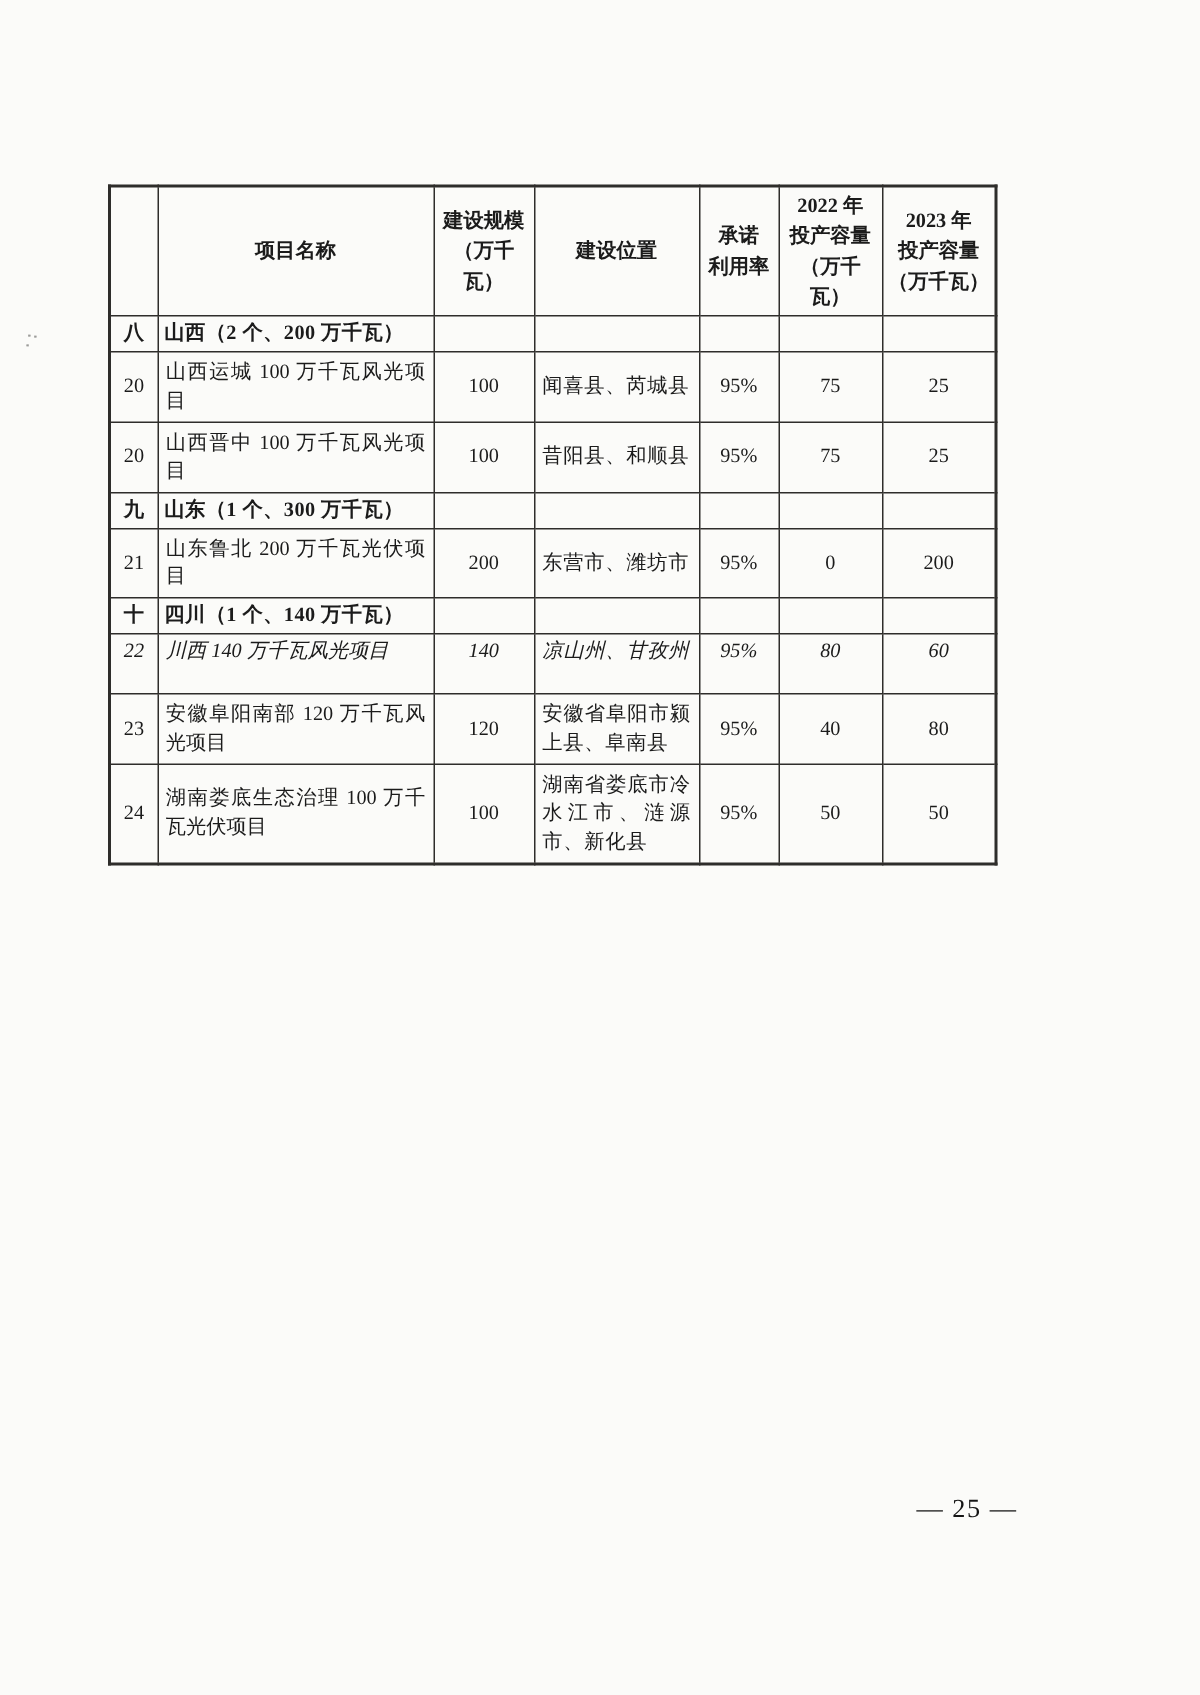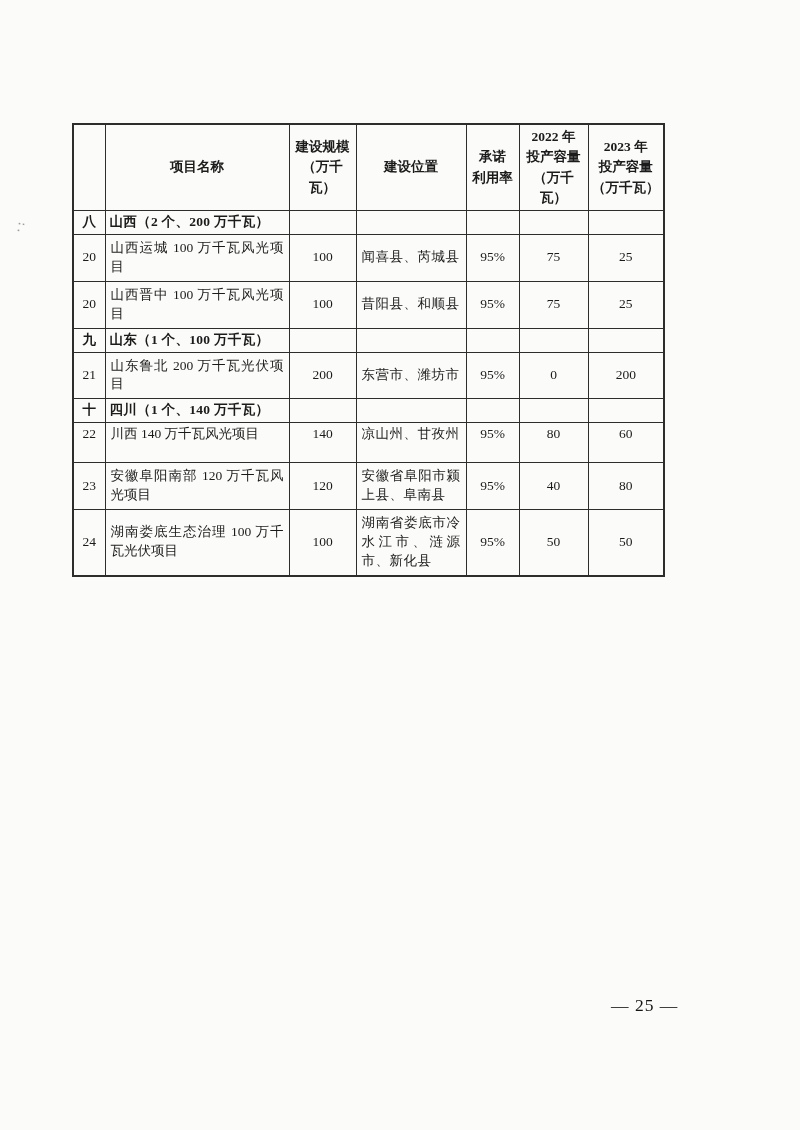--- a/index.html
+++ b/index.html
@@ -60,21 +60,21 @@
   tr.section td {
     font-weight: bold;
     height: 24px;
     padding: 1px 4px;
     font-size: 13.5px;
   }
   tr.section td.c-name { text-align: right; letter-spacing: .3px; }
   tr.data td { min-height: 25px; }
   tr.data.tall td { height: 46px; }
   tr.data.taller td { height: 58px; }
-  tr.data.short td { height: 25px; padding-top: 2px; padding-bottom: 18px; }
+  tr.data.short td { height: 25px; padding-top: 2px; padding-bottom: 18px; font-style: italic; }
 
   .page-number {
     position: absolute;
     left: 563px; top: 995px;
     font-size: 17.5px;
     letter-spacing: 1px;
     color: #151515;
     white-space: nowrap;
     margin-left: 48px;
   }
@@ -136,21 +136,21 @@
           <td class="c-index">20</td>
           <td class="c-name">山西晋中 100 万千瓦风光项目</td>
           <td class="c-scale">100</td>
           <td class="c-location">昔阳县、和顺县</td>
           <td class="c-rate">95%</td>
           <td class="c-cap2022">75</td>
           <td class="c-cap2023">25</td>
         </tr>
         <tr class="section">
           <td class="c-index">九</td>
-          <td class="c-name">山东（1 个、100 万千瓦）</td>
+          <td class="c-name">山东（1 个、300 万千瓦）</td>
           <td class="c-scale"></td>
           <td class="c-location"></td>
           <td class="c-rate"></td>
           <td class="c-cap2022"></td>
           <td class="c-cap2023"></td>
         </tr>
         <tr class="data tall">
           <td class="c-index">21</td>
           <td class="c-name">山东鲁北 200 万千瓦光伏项目</td>
           <td class="c-scale">200</td>

